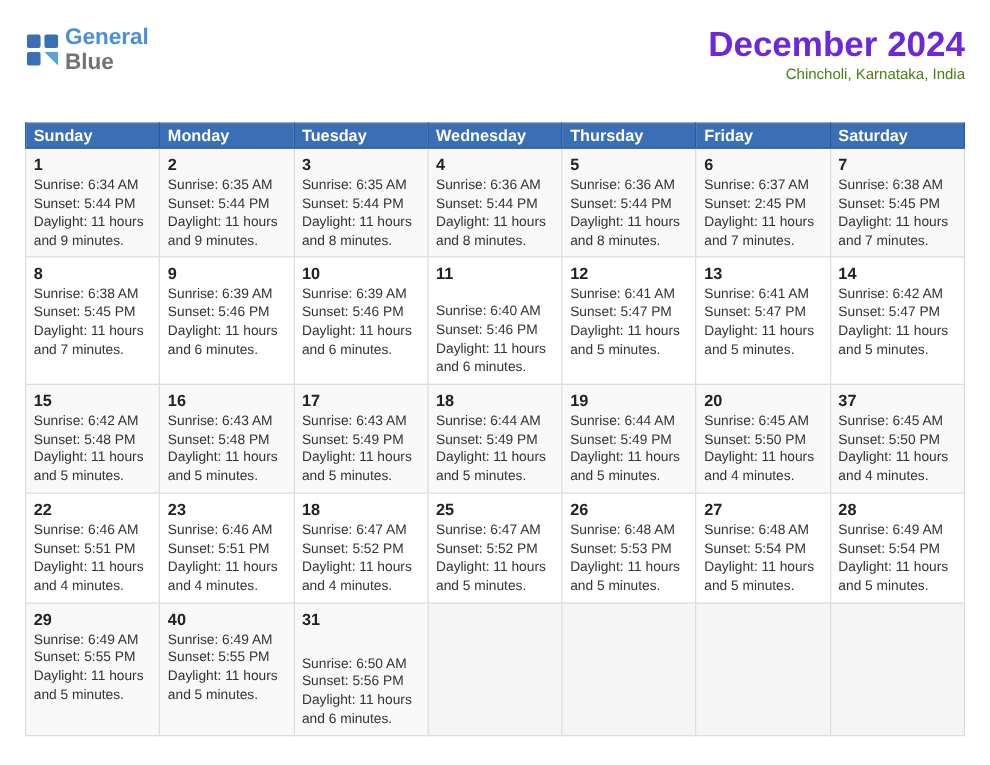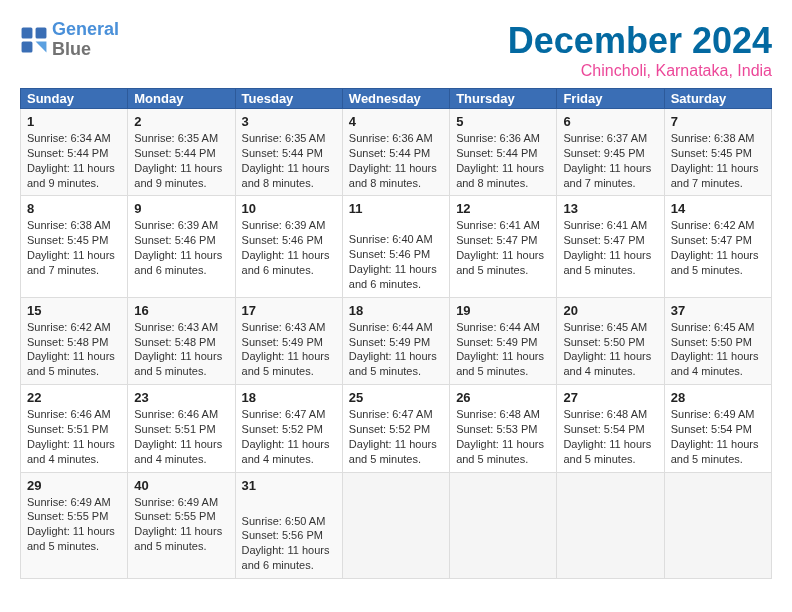--- a/index.html
+++ b/index.html
@@ -7,21 +7,21 @@
       font-family: Arial, sans-serif;
       background: #fff;
       width: 792px;
       min-height: 612px;
       padding: 20px;
     }
     .header {
       display: flex;
       justify-content: space-between;
       align-items: flex-start;
-      margin-bottom: 8px;
+      margin-bottom: 32px;
     }
     .logo {
       display: flex;
       align-items: center;
       gap: 4px;
     }
     .logo-text {
       font-size: 18px;
       font-weight: bold;
       color: #1a1a1a;
@@ -31,27 +31,27 @@
       color: #4a90d9;
     }
     .logo-icon {
       width: 28px;
       height: 28px;
     }
     .title-block {
       text-align: right;
     }
     .month-title {
-      font-size: 36px;
+      font-size: 28px;
       font-weight: bold;
-      color: #0369a1;
+      color: #6d28d9;
     }
     .location-title {
-      font-size: 16px;
-      color: #ec4899;
+      font-size: 12px;
+      color: #4d7c0f;
     }
     table {
       width: 100%;
       border-collapse: collapse;
       font-size: 11px;
     }
     thead tr th {
       background-color: #3a6eb5;
       color: #fff;
       text-align: left;
@@ -160,21 +160,21 @@
         <td>
           <span class="day-number">5</span>
           <div class="day-info" style="white-space: pre-wrap;">Sunrise: 6:36 AM
 Sunset: 5:44 PM
 Daylight: 11 hours
 and 8 minutes.</div>
         </td>
         <td>
           <span class="day-number">6</span>
           <div class="day-info" style="white-space: pre-wrap;">Sunrise: 6:37 AM
-Sunset: 9:45 PM
+Sunset: 2:45 PM
 Daylight: 11 hours
 and 7 minutes.</div>
         </td>
         <td>
           <span class="day-number">7</span>
           <div class="day-info" style="white-space: pre-wrap;">Sunrise: 6:38 AM
 Sunset: 5:45 PM
 Daylight: 11 hours
 and 7 minutes.</div>
         </td>

